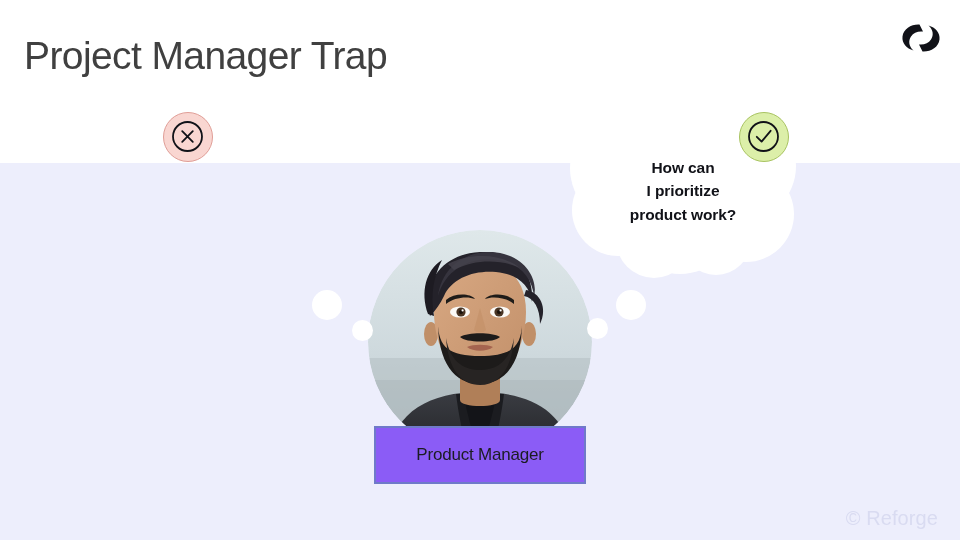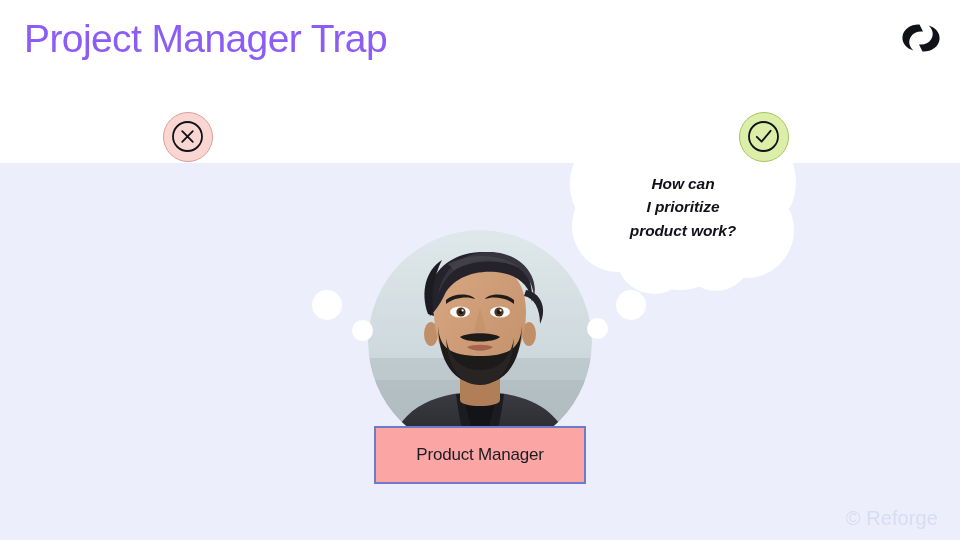--- a/index.html
+++ b/index.html
@@ -30,25 +30,25 @@
   .bg-bottom {
     position: absolute;
     left: 0; top: 163px;
     width: 960px; height: 377px;
     background: #edeefc;
   }
   
   .title {
     position: absolute;
     left: 24px;
-    top: 17px;
+    top: 34px;
     font-size: 39px;
     font-weight: 400;
     letter-spacing: -0.6px;
-    color: #8b5cf6;
+    color: #404040;
     white-space: nowrap;
   }
   .logo {
     position: absolute;
     left: 899px;
     top: 20px;
     width: 44px;
     height: 36px;
   }
   
@@ -66,21 +66,21 @@
     text-align: center;
     font-size: 15.5px;
     font-weight: 700;
     line-height: 23.4px;
     color: #111218;
     letter-spacing: -0.1px;
     white-space: pre-line;
   }
   .bubble-left { left: 155px; top: 92px; width: 250px; height: 190px; }
   .bubble-left .bubble-text { top: 57px; }
-  .bubble-right { left: 558px; top: 104px; width: 250px; height: 190px; font-style: italic; }
+  .bubble-right { left: 558px; top: 88px; width: 250px; height: 190px; }
   .bubble-right .bubble-text { top: 68px; }
   
   .badge {
     position: absolute;
     width: 50px;
     height: 50px;
     border-radius: 50%;
     box-sizing: border-box;
   }
   .badge-x {
@@ -117,21 +117,21 @@
   .dot-l2 { left: 352px; top: 320px; width: 21px; height: 21px; }
   .dot-r1 { left: 616px; top: 290px; width: 30px; height: 30px; }
   .dot-r2 { left: 587px; top: 318px; width: 21px; height: 21px; }
   
   .label-box {
     position: absolute;
     left: 374px;
     top: 426px;
     width: 212px;
     height: 58px;
-    background: #fca5a5;
+    background: #8b5cf6;
     border: 2px solid #6f7ac9;
     box-sizing: border-box;
     display: flex;
     align-items: center;
     justify-content: center;
   }
   .label-box span {
     font-size: 17px;
     font-weight: 400;
     color: #1b1c22;

